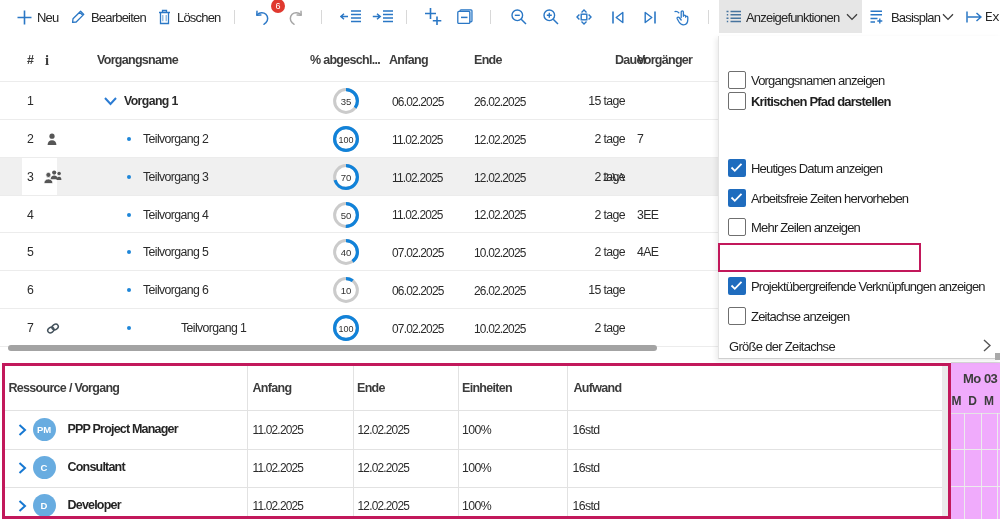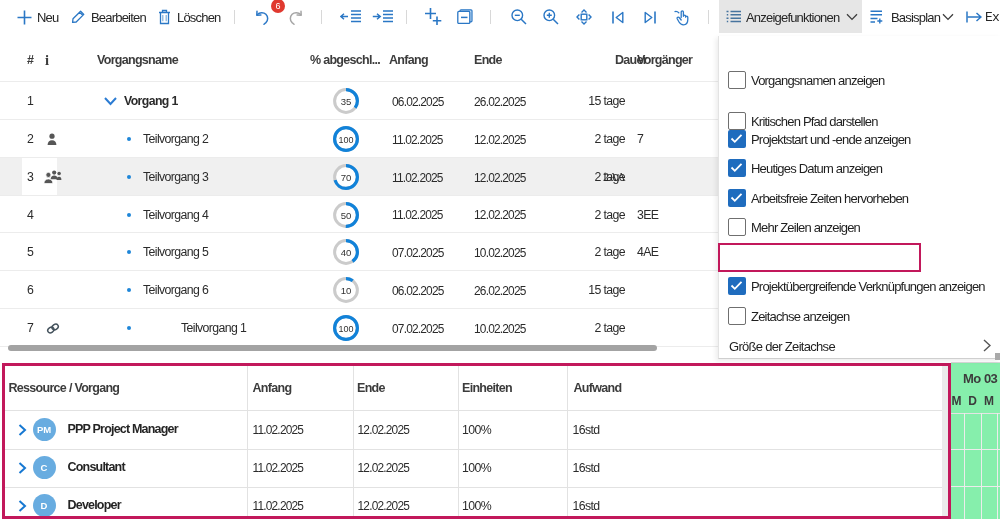--- a/index.html
+++ b/index.html
@@ -326,50 +326,42 @@
       </svg>
       <div class="abs" style="left:28px;top:128px;width:23px;height:23px;border-radius:50%;background:#68ace0;color:#fff;font-size:9.5px;font-weight:bold;text-align:center;line-height:23px;">D</div>
       <div class="abs" style="left:63px;top:132px;font-size:12.5px;font-weight:bold;color:#252525;letter-spacing:-0.8px;white-space:nowrap;">Developer</div>
       <div class="date" style="left:248px;top:133px;">11.02.2025</div>
       <div class="date" style="left:353px;top:133px;">12.02.2025</div>
       <div class="cell" style="left:457.5px;top:132.5px;">100%</div>
       <div class="cell" style="left:568px;top:132.5px;">16std</div>
       <div class="abs" style="left:937px;top:0;width:6px;height:150px;background:#ebebeb;"></div>
     </div>
 
-  <div class="abs" id="timeline" style="left:951px;top:362px;width:49px;height:157px;background:#86efac;">
+  <div class="abs" id="timeline" style="left:951px;top:362px;width:49px;height:157px;background:#f0abfc;">
       <div class="abs" style="left:0;top:0;width:49px;height:1px;background:#d8d8d8;"></div>
       <div class="abs" style="left:12px;top:9px;font-size:13px;font-weight:bold;color:#3c3c3c;letter-spacing:-0.5px;white-space:nowrap;">Mo 03</div>
       <div class="abs" style="left:0.5px;top:32px;font-size:12px;font-weight:bold;color:#3c3c3c;">M</div>
       <div class="abs" style="left:17.3px;top:32px;font-size:12px;font-weight:bold;color:#3c3c3c;">D</div>
       <div class="abs" style="left:33px;top:32px;font-size:12px;font-weight:bold;color:#3c3c3c;">M</div>
       <div class="abs" style="left:0;top:51px;width:49px;height:1px;background:#e4e4e4;"></div>
       <div class="abs" style="left:13px;top:51px;width:1px;height:106px;background:#ececec;"></div>
       <div class="abs" style="left:29.5px;top:51px;width:1px;height:106px;background:#ececec;"></div>
       <div class="abs" style="left:46px;top:51px;width:1px;height:106px;background:#ececec;"></div>
       <div class="abs" style="left:0;top:87px;width:49px;height:1px;background:#ececec;"></div>
       <div class="abs" style="left:0;top:123.5px;width:49px;height:1px;background:#ececec;"></div>
     </div>
 
   <div class="abs" id="menu" style="left:718px;top:36px;width:282px;height:323px;background:#fff;border-left:1px solid #e3e3e3;border-bottom:1px solid #cfcfcf;box-shadow:-2px 2px 5px rgba(0,0,0,0.08);">
       <div class="mitem" style="top:28.75px;height:29.5px;">
         <div class="cb off"></div>
         <div class="mlabel">Vorgangsnamen anzeigen</div>
       </div>
-      <div class="mitem" style="top:70px;height:29.5px;">
+      <div class="mitem" style="top:50px;height:29.5px;font-weight:bold;">
         <div class="cb off"></div>
         <div class="mlabel">Kritischen Pfad darstellen</div>
-      </div>
-      <div class="mitem" style="top:87.75px;height:29.5px;">
-        <div class="cb on">
-          <svg width="13" height="11" viewBox="0 0 13 11">
-        <path d="M1.5 5.5 L4.8 8.8 L11.5 1.8" stroke="#fff" stroke-width="1.8" fill="none"></path>
-          </svg>
-        </div>
-        <div class="mlabel">Projektstart und -ende anzeigen</div>
       </div>
       <div class="mitem" style="top:146.75px;height:29.5px;">
         <div class="cb on">
           <svg width="13" height="11" viewBox="0 0 13 11">
         <path d="M1.5 5.5 L4.8 8.8 L11.5 1.8" stroke="#fff" stroke-width="1.8" fill="none"></path>
           </svg>
         </div>
         <div class="mlabel">Arbeitsfreie Zeiten hervorheben</div>
       </div>
       <div class="mitem" style="top:117.25px;height:29.5px;">

